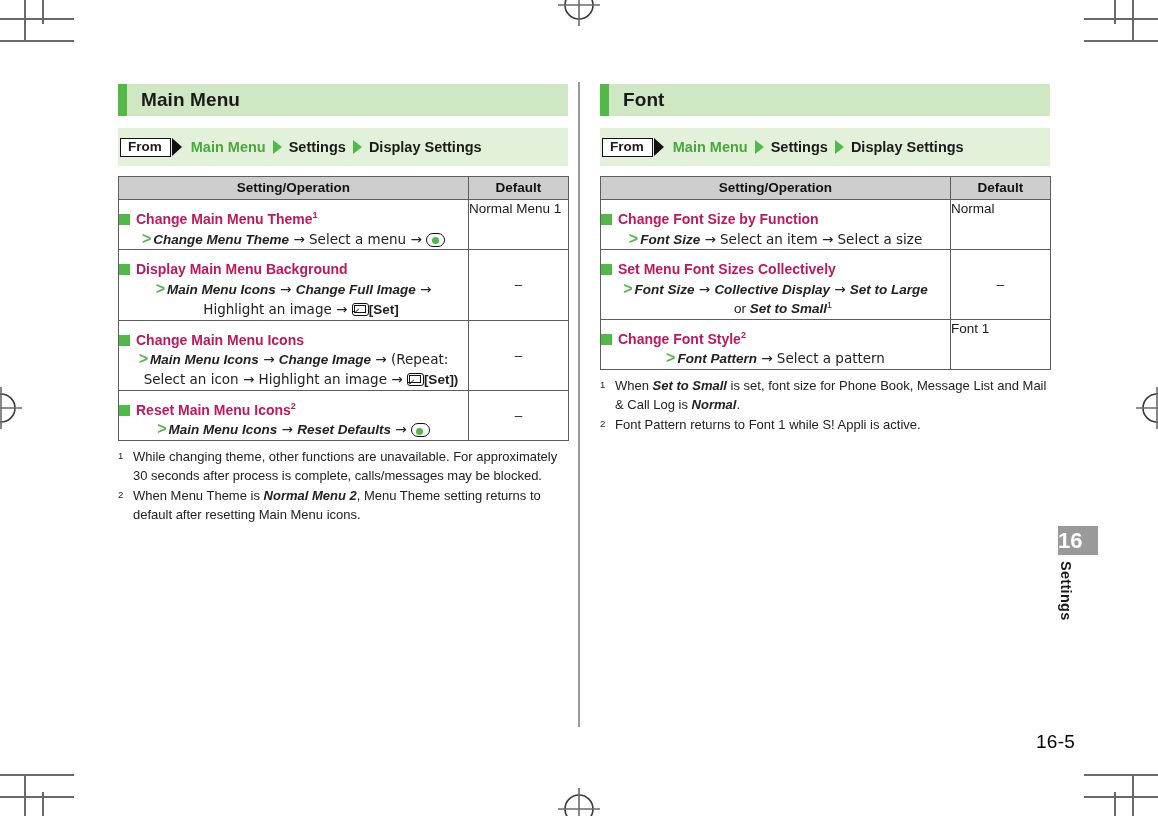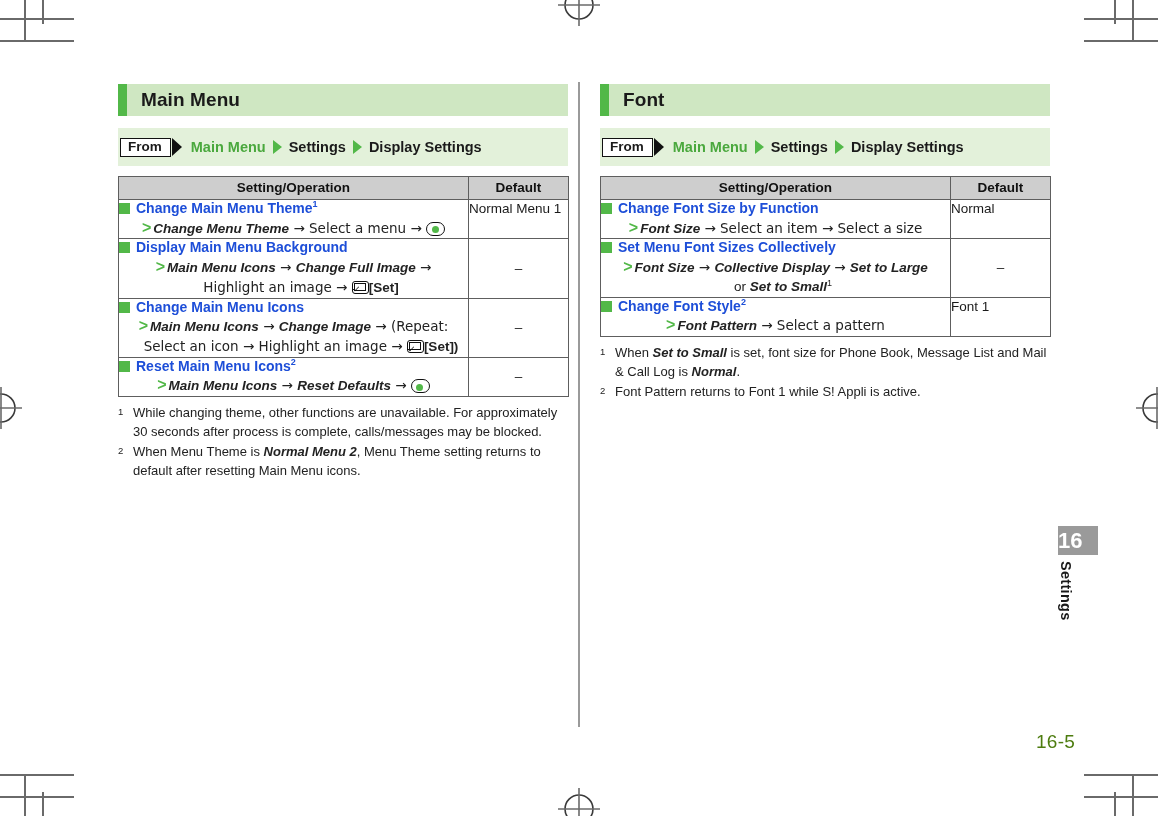--- a/index.html
+++ b/index.html
@@ -139,24 +139,25 @@
   }
   .cell-def.mid {
     text-align: center;
     vertical-align: middle;
     padding-left: 0;
   }
 
   .item-title {
     font-size: 14px;
     font-weight: bold;
-    color: #1d4ed8;
+    color: #be185d;
     line-height: 1.25;
     display: flex;
     align-items: flex-start;
+    margin-top: 11px;
   }
   .sq {
     width: 11px;
     height: 11px;
     background: #52b848;
     flex: 0 0 auto;
     margin: 3px 6px 0 0;
   }
   .item-steps {
     font-size: 13.5px;
@@ -281,21 +282,21 @@
     text-orientation: mixed;
     display: inline-block;
     letter-spacing: .3px;
   }
 
   .page-number {
     position: absolute;
     left: 1036px;
     top: 731px;
     font-size: 19px;
-    color: #4d7c0f;
+    color: #000000;
     letter-spacing: .3px;
   }
 </style>
 </head>
 <body>
 
 <div>
 
   <div class="crop" style="left:0px;  top:18px; width:74px; height:2px;"></div>
   <div class="crop" style="left:0px;  top:40px; width:74px; height:2px;"></div>

